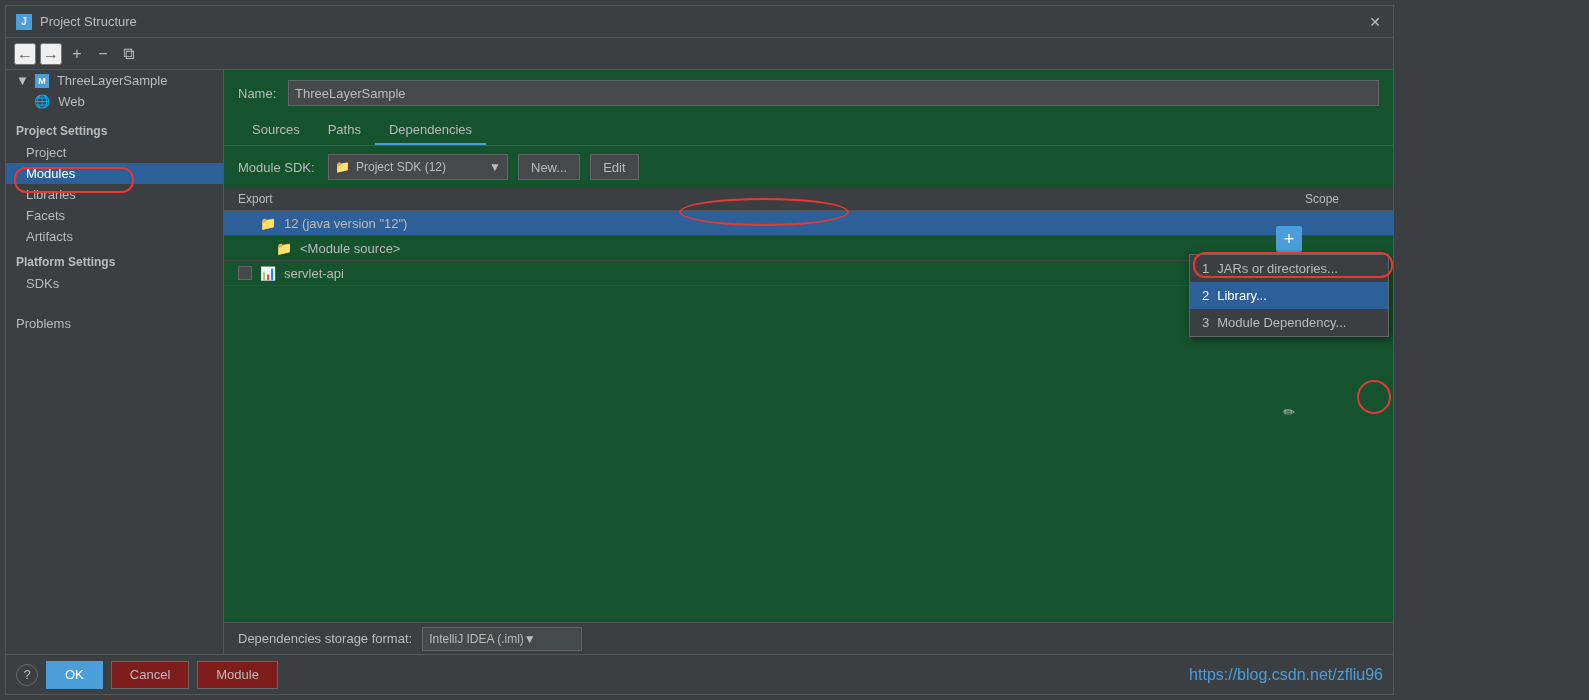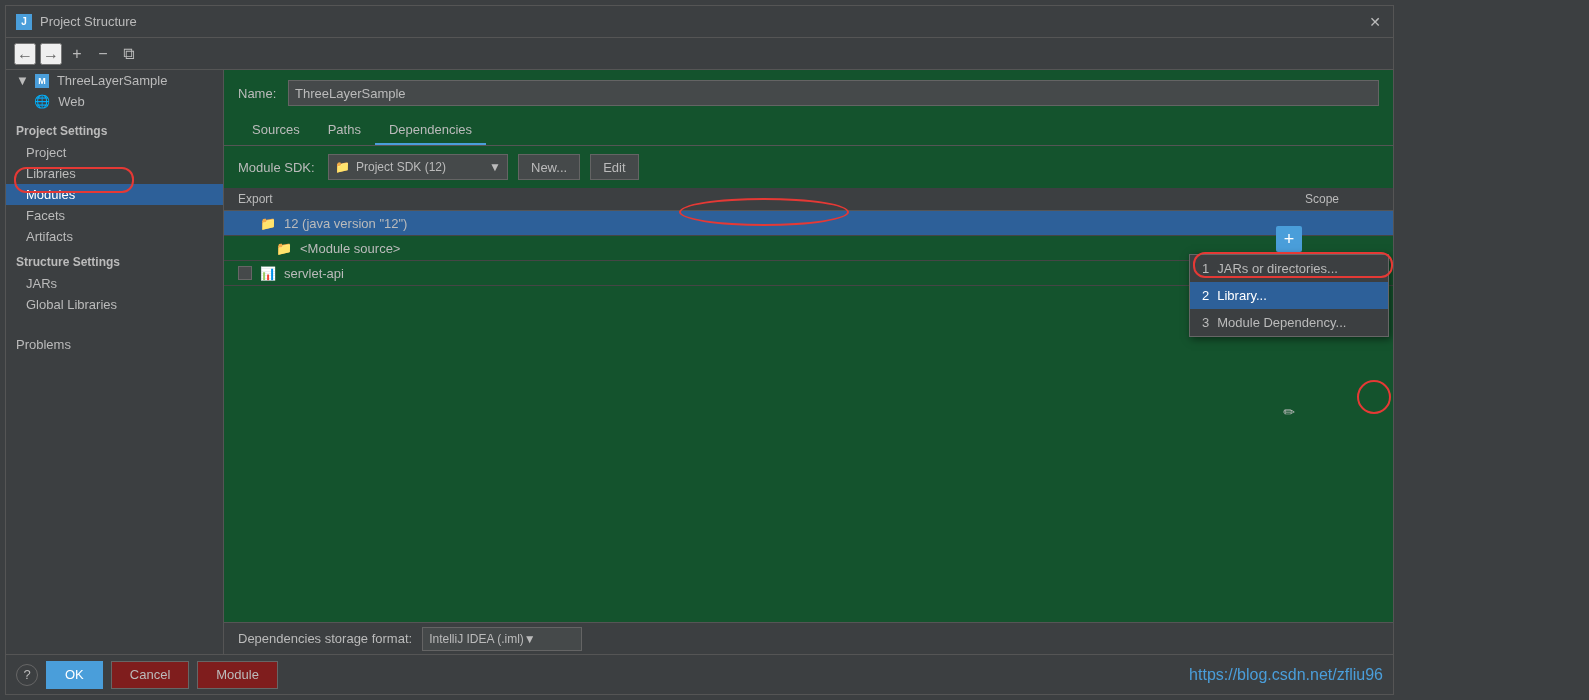--- a/index.html
+++ b/index.html
@@ -576,39 +576,36 @@
         <div class="tree-item tree-item-indent">
           <span style="color:#4a9eda; margin-right:4px;">🌐</span>
           <span>Web</span>
         </div>
       </div>
 
       <div class="sidebar-section-header">Project Settings</div>
       <div class="sidebar-item">
         <span>Project</span>
       </div>
+      <div class="sidebar-item selected">
+        <span>Modules</span>
+      </div>
       <div class="sidebar-item">
         <span>Libraries</span>
       </div>
-      <div class="sidebar-item selected">
-        <span>Modules</span>
-      </div>
       <div class="sidebar-item">
         <span>Facets</span>
       </div>
       <div class="sidebar-item">
         <span>Artifacts</span>
       </div>
 
-      <div class="sidebar-section-header">Structure Settings</div>
+      <div class="sidebar-section-header">Platform Settings</div>
       <div class="sidebar-item">
-        <span>JARs</span>
-      </div>
-      <div class="sidebar-item">
-        <span>Global Libraries</span>
+        <span>SDKs</span>
       </div>
 
       <div style="height: 16px;"></div>
 
       <div class="problems-item">
         <span>Problems</span>
       </div>
     </div>
 
     <div class="right-panel">

